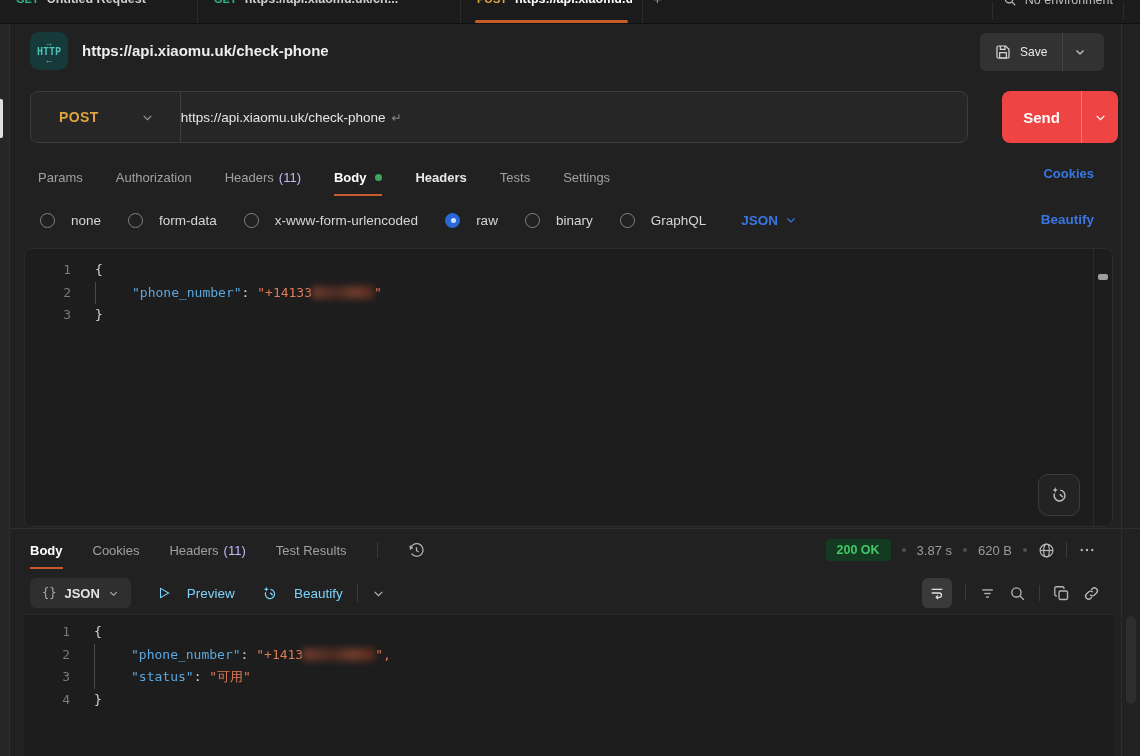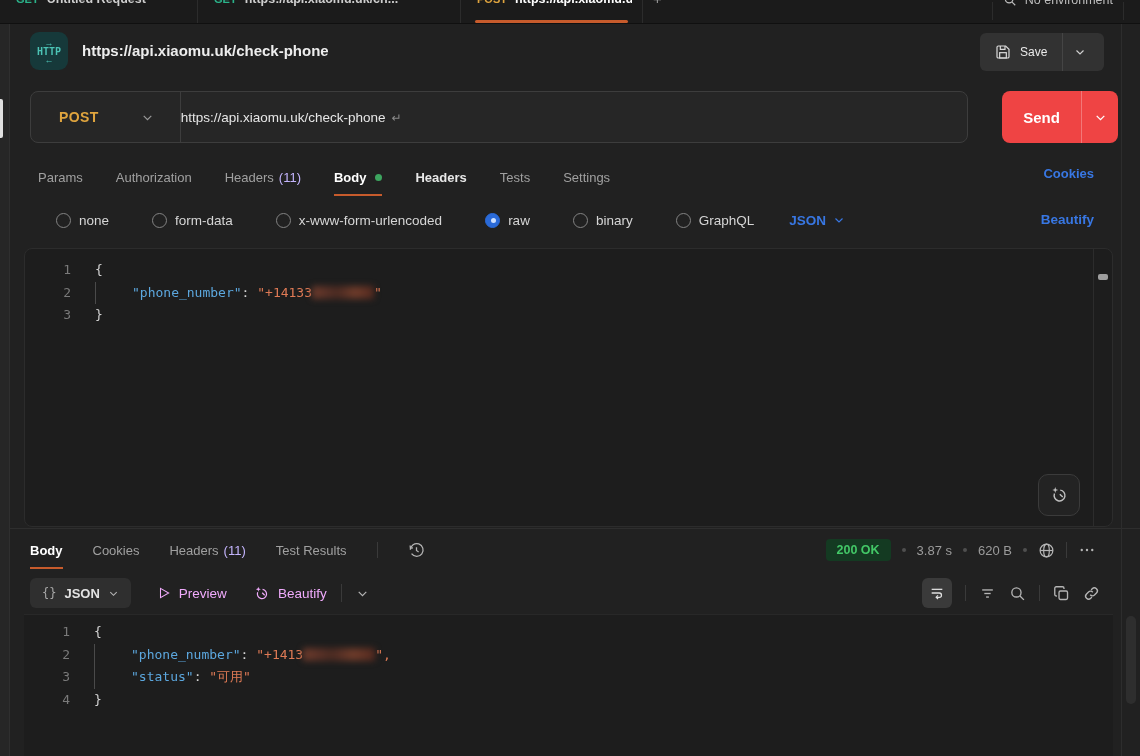--- a/index.html
+++ b/index.html
@@ -95,21 +95,21 @@
   .rtab.active { color:#ffffff; font-weight:700; }
   .rtab.active::after { content:""; position:absolute; left:0; right:0; bottom:0; height:2px; background:#c75b2c; }
   .rtab .green-dot { width:7px; height:7px; border-radius:50%; background:#3da55f; margin-left:4px; }
   .cookies-link { position:absolute; right:46px; top:166px; color:#3877e3; font-size:13px; font-weight:600; cursor:pointer; }
 
   
   .mode-row {
     position:absolute; left:40px; top:203px; height:34px;
     display:flex; align-items:center; gap:27px;
   }
-  .mode { display:flex; align-items:center; gap:8px; cursor:pointer;margin-left:16px; }
+  .mode { display:flex; align-items:center; gap:16px; cursor:pointer; }
   .radio { width:15px; height:15px; border-radius:50%; border:1.5px solid #838383; background:transparent; position:relative; flex:none; }
   .mode.selected .radio { border-color:#2a6ad8; background:#2a6ad8; }
   .mode.selected .radio::after { content:""; position:absolute; left:4.5px; top:4.5px; width:5px; height:5px; border-radius:50%; background:#cfe1ff; }
   .mode-label { color:#d6d6d6; font-size:13.5px; }
   .json-select { display:flex; align-items:center; gap:7px; color:#3877e3; font-size:13.5px; font-weight:600; cursor:pointer; margin-left:8px; }
   .beautify-link { position:absolute; right:46px; top:212px; color:#3877e3; font-size:13.5px; font-weight:600; cursor:pointer; }
 
   
   .editor-panel {
     position:absolute; left:24px; width:1089px;
@@ -164,21 +164,21 @@
   .icon-plain { color:#b5b5b5; cursor:pointer; }
 
   
   .resp-toolbar { position:absolute; left:30px; top:577px; right:40px; height:32px; display:flex; align-items:center; }
   .fmt-pill {
     height:30px; background:#2f2f2f; border-radius:6px; padding:0 12px;
     display:flex; align-items:center; gap:8px; cursor:pointer;
   }
   .fmt-braces { color:#a8a8a8; font-size:12px; font-family:"DejaVu Sans Mono", monospace; }
   .fmt-label { color:#e3e3e3; font-size:13px; font-weight:600; }
-  .tb-item { display:flex; align-items:center; gap:8px; color:#f0abfc; font-size:13.5px; cursor:pointer; }
+  .tb-item { display:flex; align-items:center; gap:16px; color:#7dd3fc; font-size:13.5px; cursor:pointer; }
   .tb-gap-lg { margin-left:26px; }
   .tb-div { width:1px; height:18px; background:#3a3a3a; margin:0 14px; }
   .tb-right { margin-left:auto; display:flex; align-items:center; gap:13px; }
   .wrap-btn {
     width:30px; height:30px; background:#3a3a3a; border-radius:6px;
     display:flex; align-items:center; justify-content:center; color:#e0e0e0; cursor:pointer;
   }
 
   
   .left-rail { position:absolute; left:0; top:24px; width:10px; height:732px; background:#262626; border-right:1px solid #2f2f2f; }

